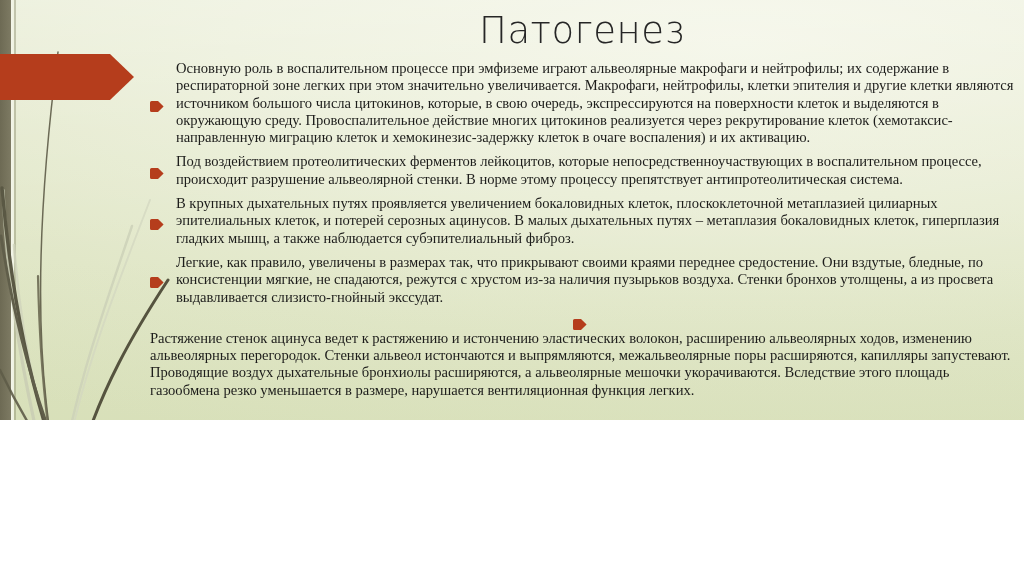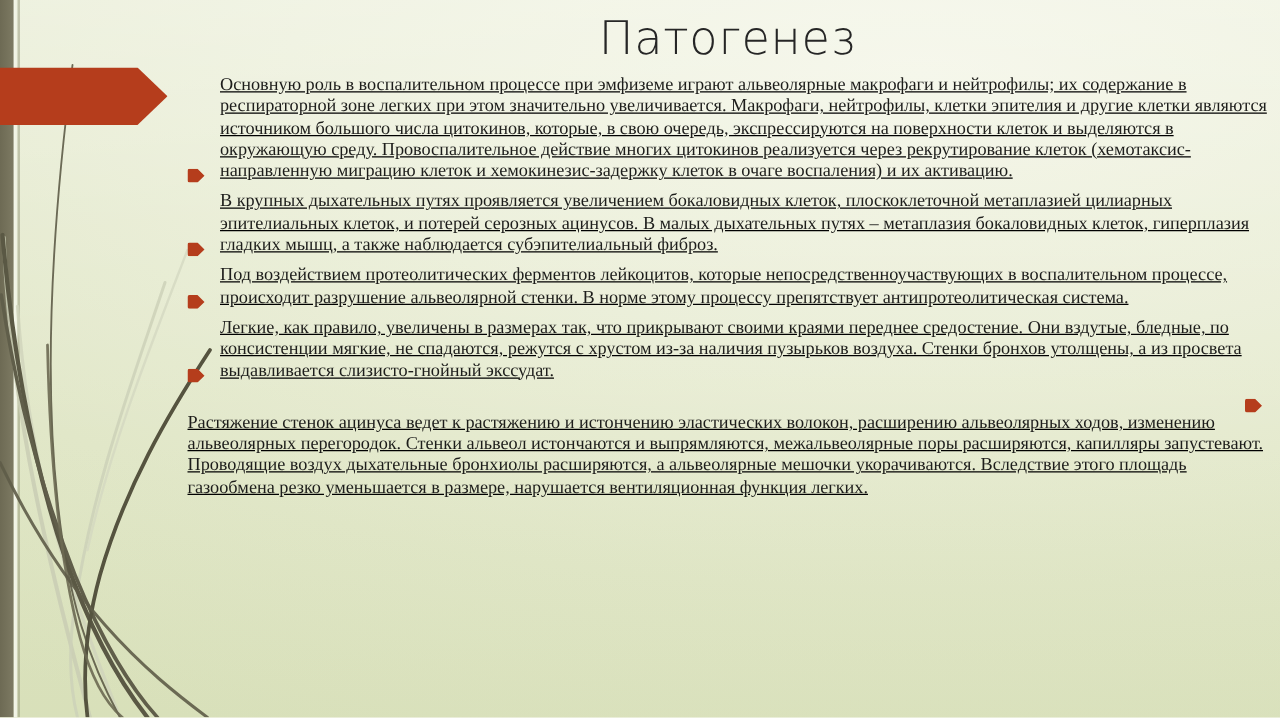--- a/index.html
+++ b/index.html
@@ -10,21 +10,21 @@
   body {
     width: 1024px;
     height: 574px;
     overflow: hidden;
     font-family: "Liberation Serif", "DejaVu Serif", serif;
   }
 
   .slide {
     position: relative;
     width: 1024px;
-    height: 574px;
+    height: 420px;
     overflow: hidden;
     background: #e6ebd0;
     background-image:
       radial-gradient(130% 100% at 72% 10%, #f2f4e4 0%, #eaeed7 38%, #e1e7c8 72%, #dce3bf 100%);
   }
 
   
   .slide-sheen {
     position: absolute;
     inset: 0;
@@ -100,23 +100,22 @@
   
   .body-list {
     position: absolute;
     left: 150px;
     top: 60px;
     width: 872px;
   }
 
   .bullet-row {
     display: flex;
-    align-items: flex-end;
+    align-items: center;
     margin-bottom: 7px;
-    text-decoration: underline;
   }
   .bullet-row:last-child { margin-bottom: 0; flex-direction: column; }
 
   .bullet-marker {
     flex: 0 0 auto;
     width: 26px;
     padding-top: 6px;
   }
   .bullet-marker svg { display: block; }
 
@@ -174,30 +173,30 @@
       </div>
       <div class="bullet-text">Основную роль в воспалительном процессе при эмфиземе играют альвеолярные макрофаги и нейтрофилы; их содержание в респираторной зоне легких при этом значительно увеличивается. Макрофаги, нейтрофилы, клетки эпителия и другие клетки являются источником большого числа цитокинов, которые, в свою очередь, экспрессируются на поверхности клеток и выделяются в окружающую среду. Провоспалительное действие многих цитокинов реализуется через рекрутирование клеток (хемотаксис-направленную миграцию клеток и хемокинезис-задержку клеток в очаге воспаления) и их активацию.</div>
     </div>
 
     <div class="bullet-row">
       <div class="bullet-marker">
         <svg width="14" height="11" viewBox="0 0 14 11">
           <path d="M0 1.6 A1.6 1.6 0 0 1 1.6 0 L8 0 L13.6 5.5 L8 11 L1.6 11 A1.6 1.6 0 0 1 0 9.4 Z" fill="#b53d1c"></path>
         </svg>
       </div>
+      <div class="bullet-text">Под воздействием протеолитических ферментов лейкоцитов, которые непосредственноучаствующих в воспалительном процессе, происходит разрушение альвеолярной стенки. В норме этому процессу препятствует антипротеолитическая система.</div>
+    </div>
+
+    <div class="bullet-row">
+      <div class="bullet-marker">
+        <svg width="14" height="11" viewBox="0 0 14 11">
+          <path d="M0 1.6 A1.6 1.6 0 0 1 1.6 0 L8 0 L13.6 5.5 L8 11 L1.6 11 A1.6 1.6 0 0 1 0 9.4 Z" fill="#b53d1c"></path>
+        </svg>
+      </div>
       <div class="bullet-text">В крупных дыхательных путях проявляется увеличением бокаловидных клеток, плоскоклеточной метаплазией цилиарных эпителиальных клеток, и потерей серозных ацинусов. В малых дыхательных путях – метаплазия бокаловидных клеток, гиперплазия гладких мышц, а также наблюдается субэпителиальный фиброз.</div>
-    </div>
-
-    <div class="bullet-row">
-      <div class="bullet-marker">
-        <svg width="14" height="11" viewBox="0 0 14 11">
-          <path d="M0 1.6 A1.6 1.6 0 0 1 1.6 0 L8 0 L13.6 5.5 L8 11 L1.6 11 A1.6 1.6 0 0 1 0 9.4 Z" fill="#b53d1c"></path>
-        </svg>
-      </div>
-      <div class="bullet-text">Под воздействием протеолитических ферментов лейкоцитов, которые непосредственноучаствующих в воспалительном процессе, происходит разрушение альвеолярной стенки. В норме этому процессу препятствует антипротеолитическая система.</div>
     </div>
 
     <div class="bullet-row">
       <div class="bullet-marker">
         <svg width="14" height="11" viewBox="0 0 14 11">
           <path d="M0 1.6 A1.6 1.6 0 0 1 1.6 0 L8 0 L13.6 5.5 L8 11 L1.6 11 A1.6 1.6 0 0 1 0 9.4 Z" fill="#b53d1c"></path>
         </svg>
       </div>
       <div class="bullet-text">Легкие, как правило, увеличены в размерах так, что прикрывают своими краями переднее средостение. Они вздутые, бледные, по консистенции мягкие, не спадаются, режутся с хрустом из-за наличия пузырьков воздуха. Стенки бронхов утолщены, а из просвета выдавливается слизисто-гнойный экссудат.</div>
     </div>

